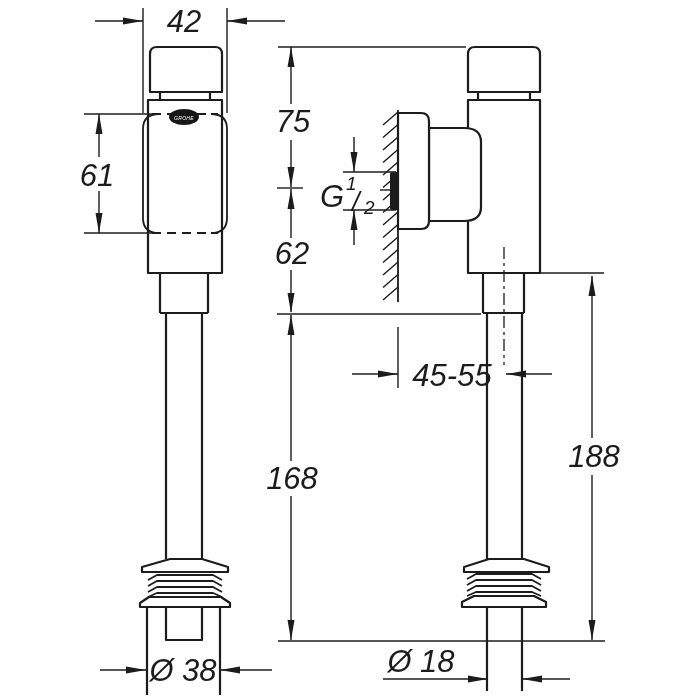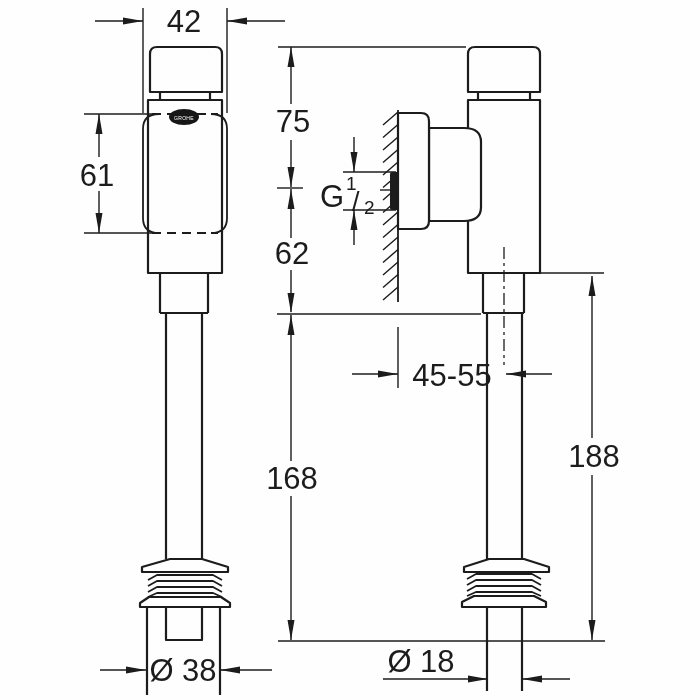--- a/index.html
+++ b/index.html
@@ -1,16 +1,16 @@
 <!DOCTYPE html>
 <html><head>
 <meta charset="utf-8">
 <style>
   html,body{margin:0;padding:0;background:#fff;width:700px;height:700px;overflow:hidden;}
-  #stage{position:relative;width:700px;height:700px;background:#fefefe;font-family:"Liberation Sans",sans-serif;}
+  #stage{position:relative;width:700px;height:700px;background:#fefefe;font-family:"Liberation Sans",sans-serif;font-style:italic;}
   svg{position:absolute;top:0;left:0;}
   svg text{font-family:"Liberation Sans",sans-serif;fill:#1c1c1c;}
   .obj{stroke:#1c1c1c;stroke-width:2.2;fill:none;stroke-linejoin:round;}
   .objfill{stroke:#1c1c1c;stroke-width:2.2;fill:#fefefe;stroke-linejoin:round;}
   .dim{stroke:#1c1c1c;stroke-width:1.4;fill:none;}
   .arr{fill:#1c1c1c;stroke:none;}
   .dash{stroke:#1c1c1c;stroke-width:2;fill:none;stroke-dasharray:9 6;}
   .cline{stroke:#1c1c1c;stroke-width:1.3;fill:none;stroke-dasharray:12 4 3 4;}
   .lbl{font-size:31px;}
   .small{font-size:19px;}

